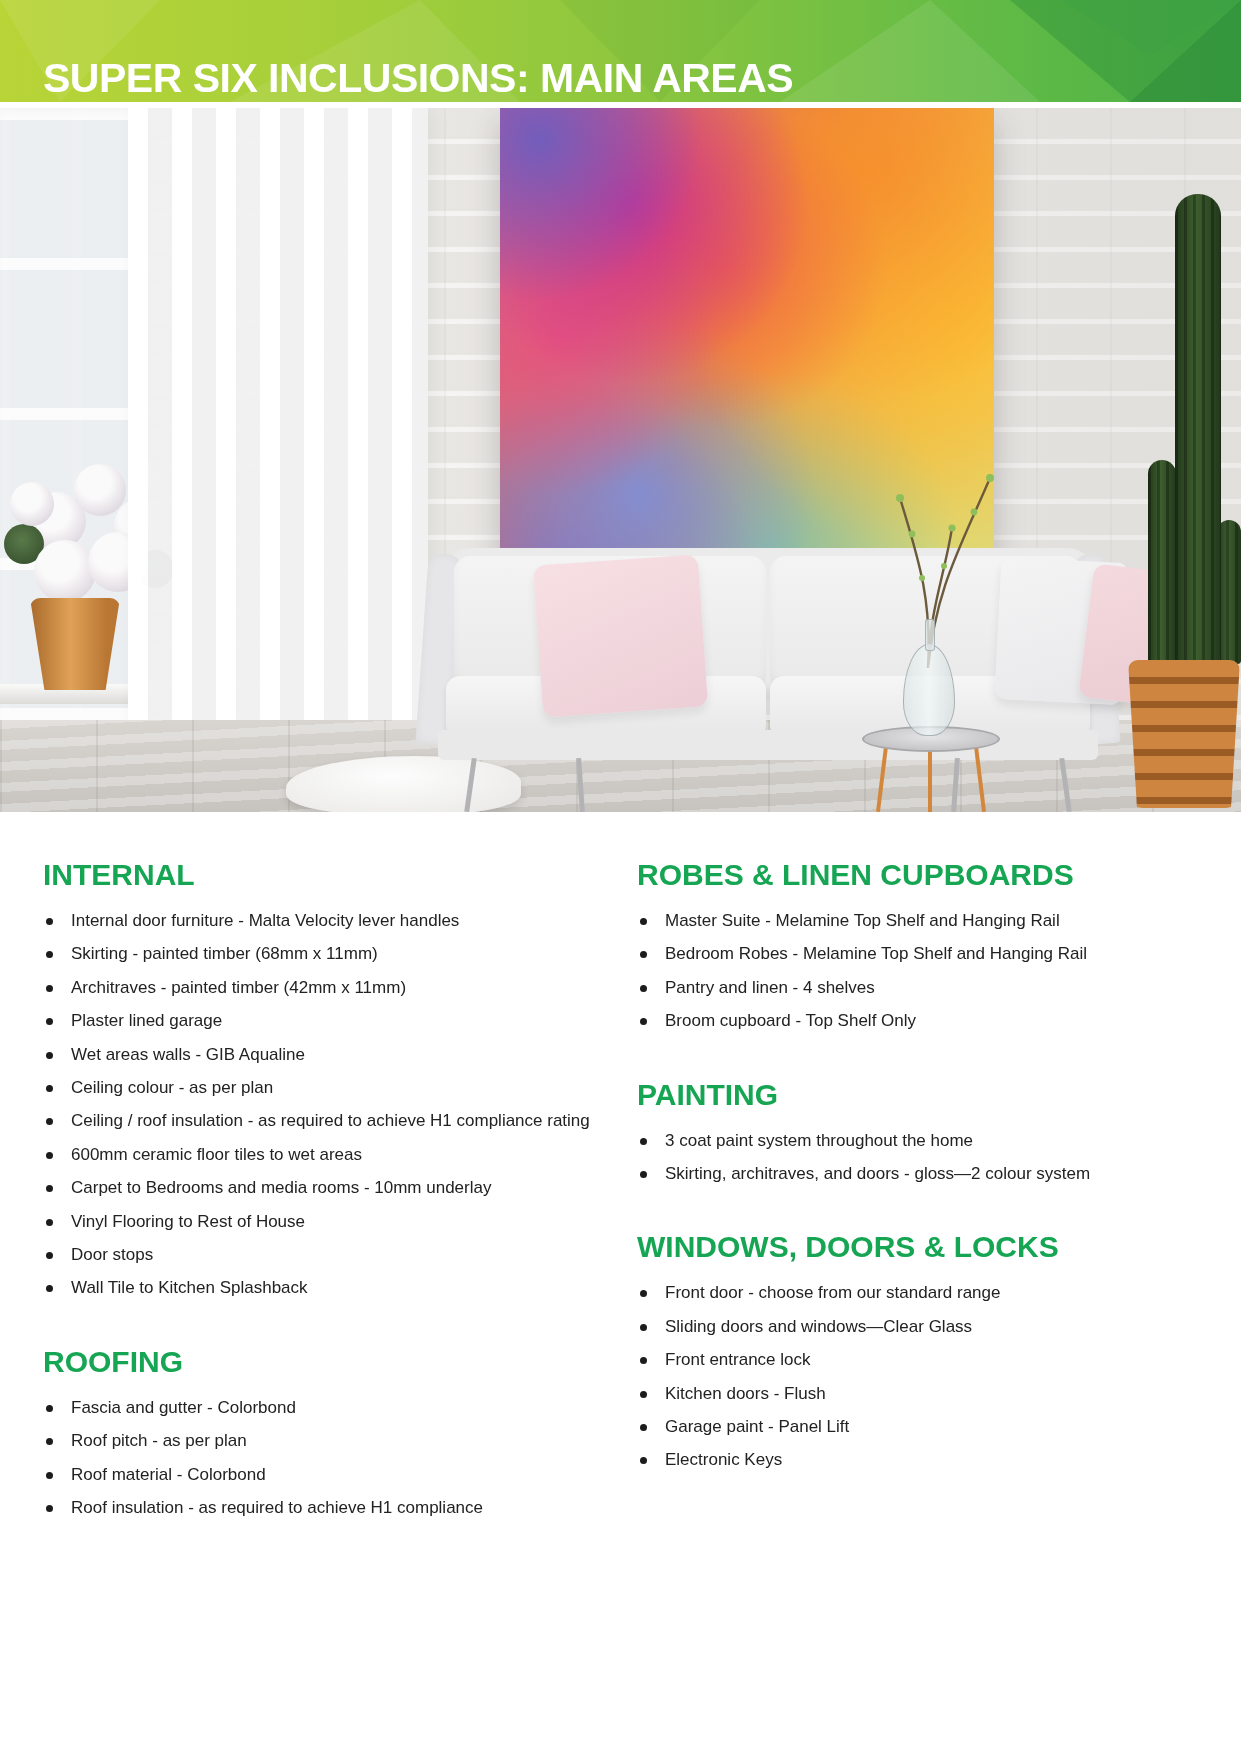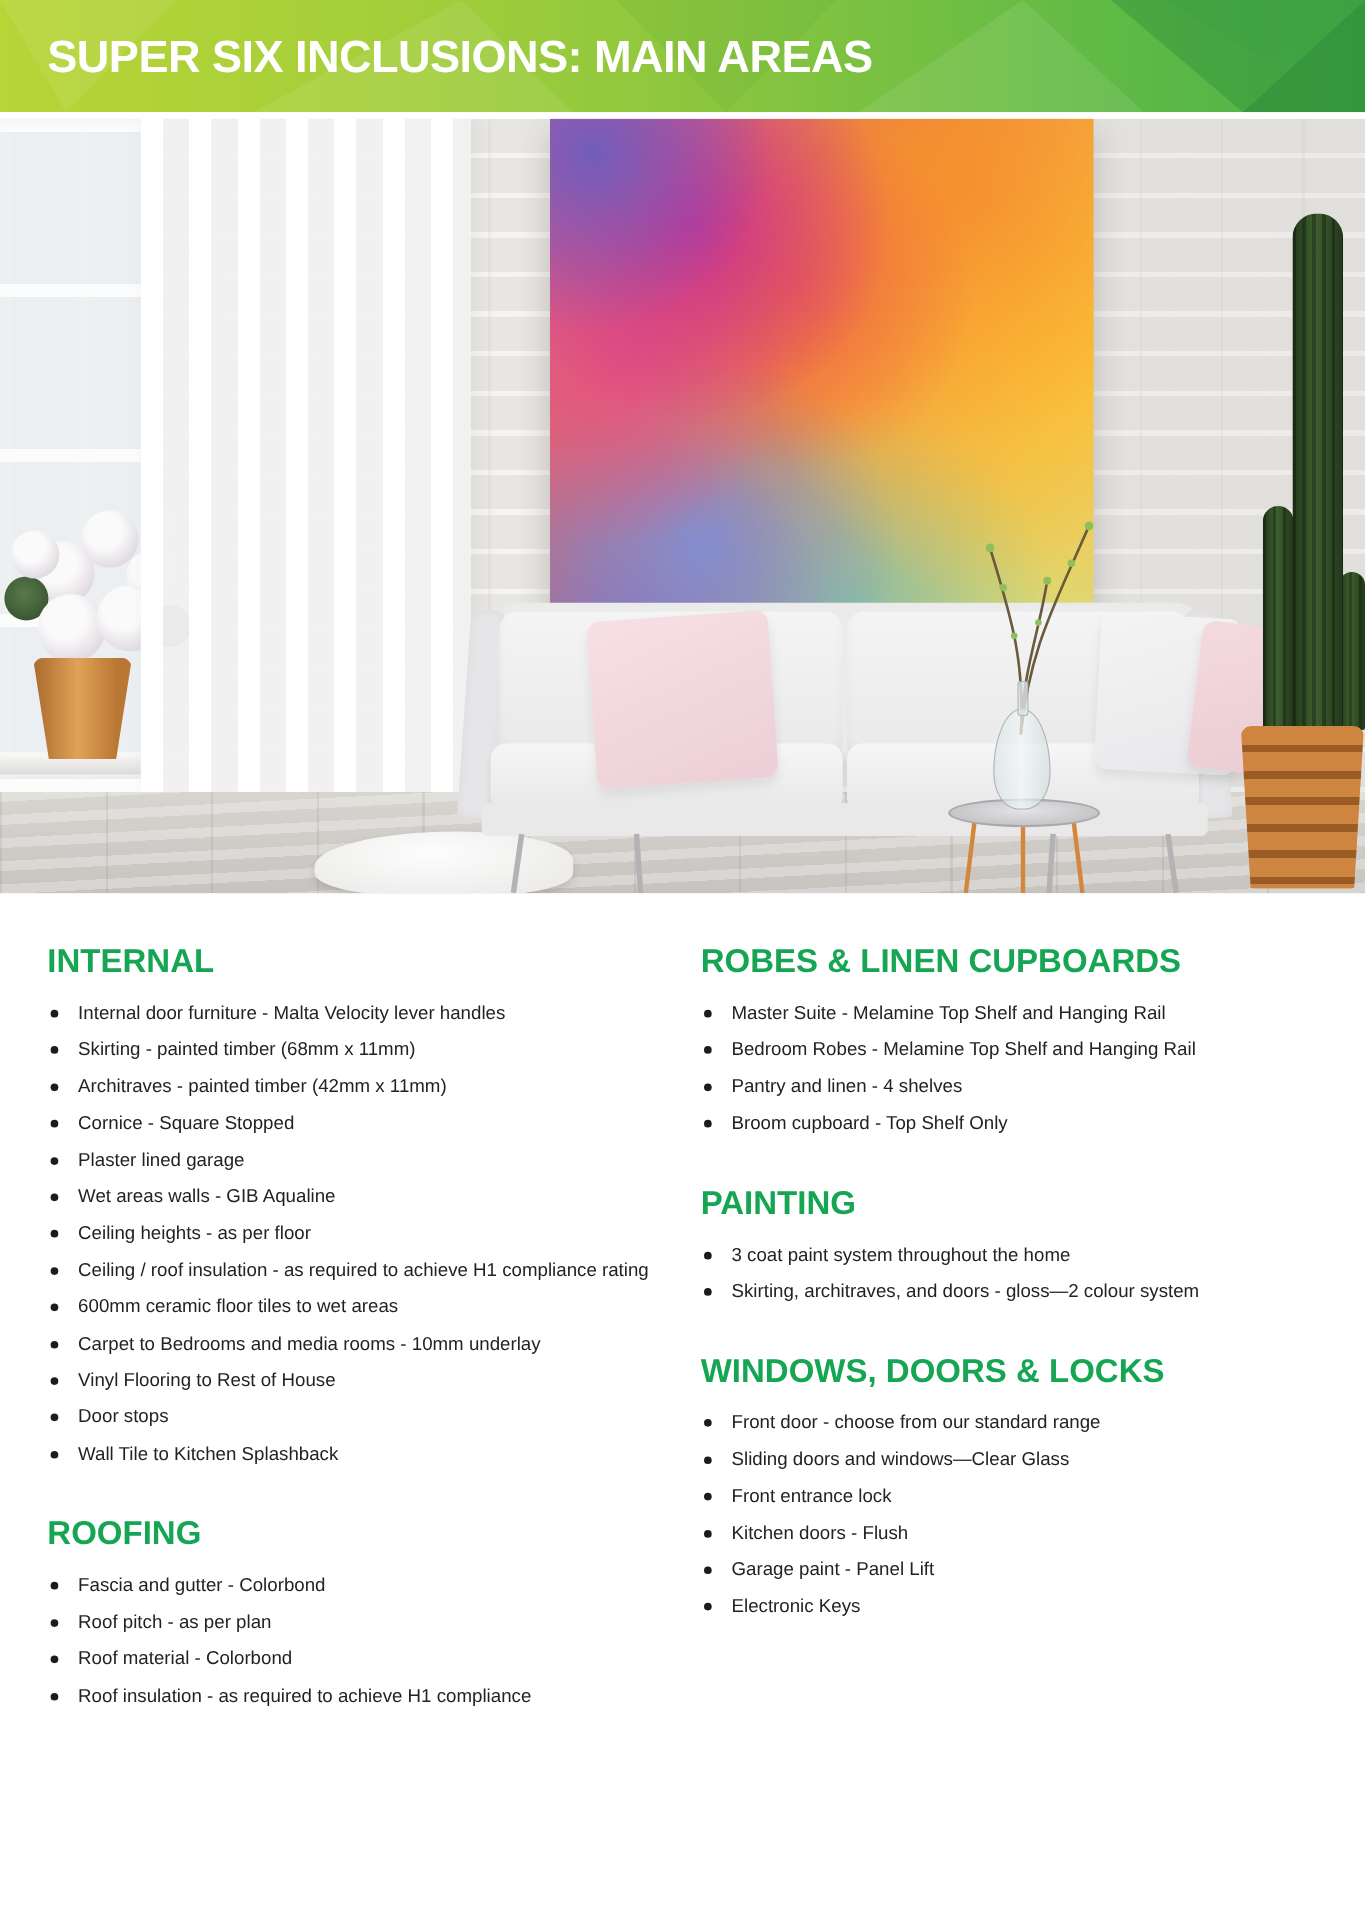--- a/index.html
+++ b/index.html
@@ -11,21 +11,21 @@
   html,body{margin:0;padding:0;}
   body{
     width:1241px;height:1755px;position:relative;background:#ffffff;
     font-family:"Liberation Sans", sans-serif;color:var(--ink);overflow:hidden;
   }
 
   
   .banner{
     position:relative;height:108px;border-bottom:6px solid #ffffff;
     background:linear-gradient(90deg,#b8d437 0%,#a5cf3a 28%,#8cc63f 52%,#63bb45 78%,#4cb248 100%);
-    display:flex;align-items:center;padding-left:43px;overflow:hidden;
+    display:flex;align-items:flex-end;padding-left:43px;overflow:hidden;
   }
   .banner svg.facets{position:absolute;inset:0;width:100%;height:100%;}
   .banner h1{
     position:relative;z-index:2;margin:0;color:#ffffff;font-size:41px;font-weight:bold;
     letter-spacing:-0.5px;
   }
 
   
   .hero{
     position:relative;height:704px;overflow:hidden;
@@ -246,24 +246,23 @@
 </div>
 
 <main class="content">
   <div class="col-left">
     <section class="block">
       <h2 class="sec">INTERNAL</h2>
       <ul class="items">
           <li>Internal door furniture - Malta Velocity lever handles</li>
           <li>Skirting - painted timber (68mm x 11mm)</li>
           <li>Architraves - painted timber (42mm x 11mm)</li>
-          <li>Cornice - Square Stopped</li>
           <li>Plaster lined garage</li>
           <li>Wet areas walls - GIB Aqualine</li>
-          <li>Ceiling heights - as per floor</li>
+          <li>Ceiling colour - as per plan</li>
           <li>Ceiling / roof insulation - as required to achieve H1 compliance rating</li>
           <li>600mm ceramic floor tiles to wet areas</li>
           <li>Carpet to Bedrooms and media rooms - 10mm underlay</li>
           <li>Vinyl Flooring to Rest of House</li>
           <li>Door stops</li>
           <li>Wall Tile to Kitchen Splashback</li>
         </ul>
     </section>
     <section class="block">
       <h2 class="sec">ROOFING</h2>

